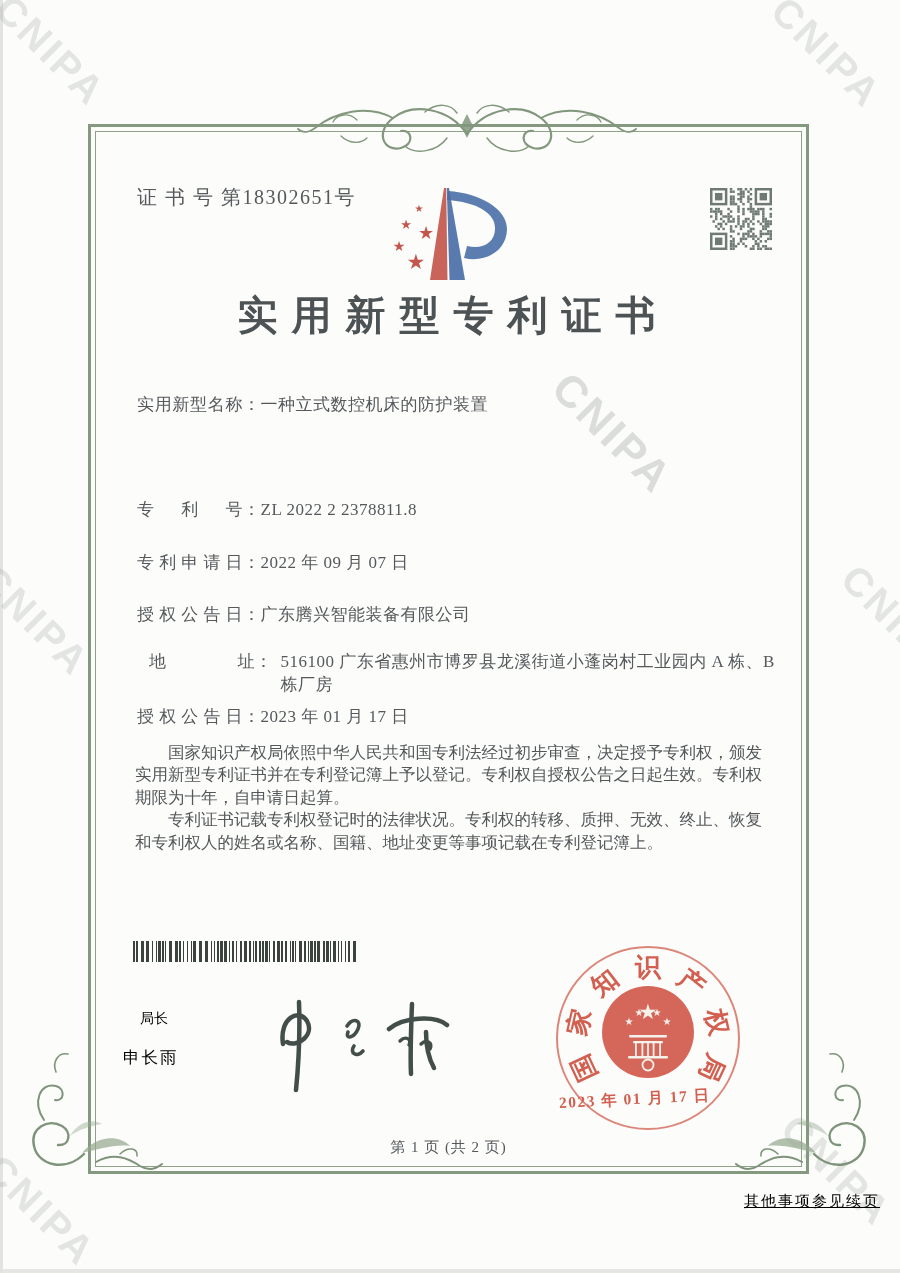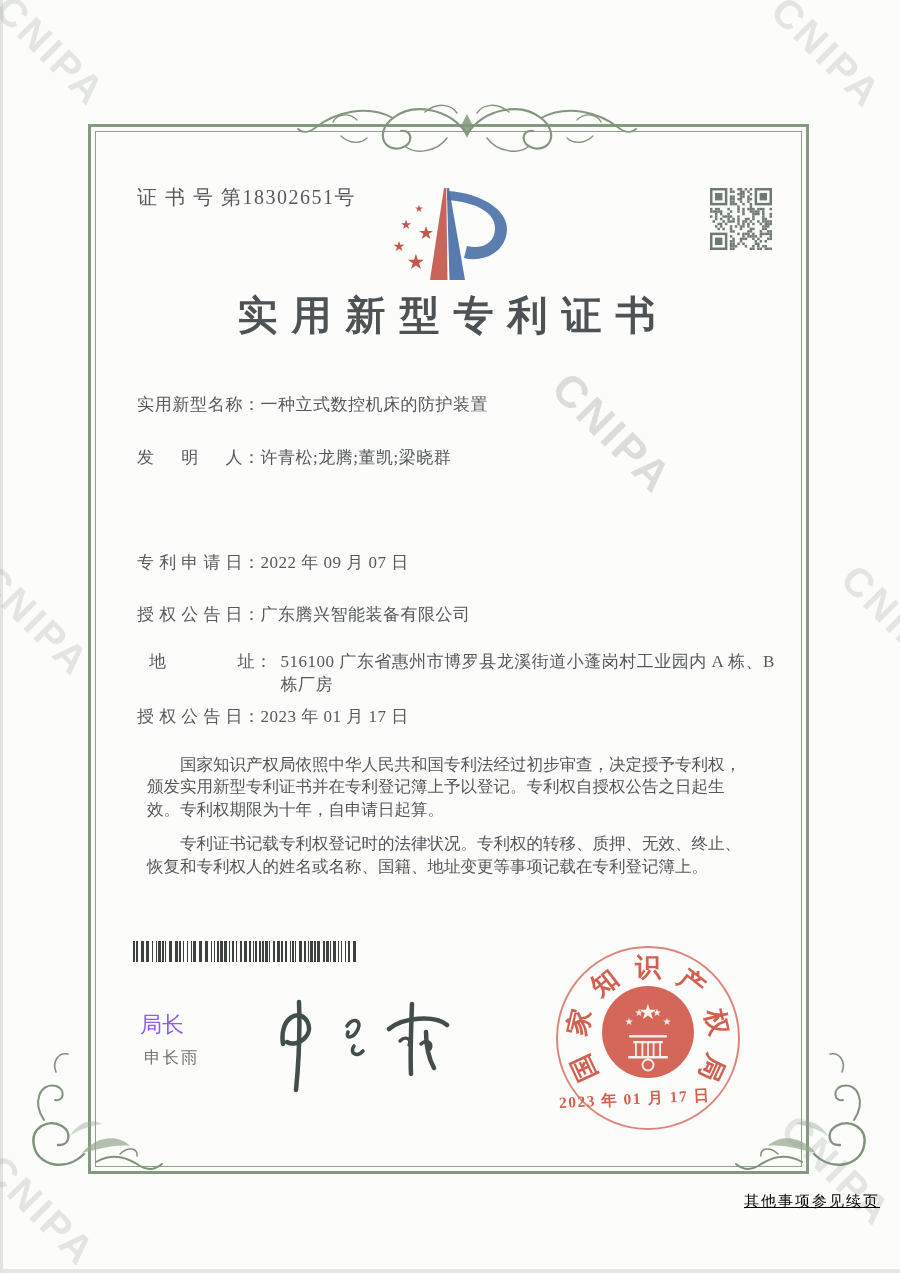--- a/index.html
+++ b/index.html
@@ -18,26 +18,26 @@
   .wm-strong{color:rgba(148,154,146,.32);font-size:44px;}
   
   .cert-no{position:absolute;left:137px;top:184px;font-size:20px;letter-spacing:1.5px;color:#55595c;}
   .title{position:absolute;left:88px;top:288px;width:721px;text-align:center;font-size:40px;font-weight:700;letter-spacing:14px;padding-left:10px;box-sizing:border-box;color:#4d5254;}
   .row{position:absolute;left:137px;font-size:17px;color:#55595c;letter-spacing:.5px;white-space:nowrap;}
   .flabel{display:inline-block;width:106px;text-align:justify;text-align-last:justify;vertical-align:top;}
   .fval{}
   .addr-val{display:inline-block;margin-left:8px;width:505px;white-space:normal;line-height:23px;vertical-align:top;}
   .grant2{position:absolute;left:455px;top:0;}
   .paras{position:absolute;left:135px;top:742px;width:634px;font-size:16.5px;line-height:22.4px;color:#53575a;}
-  .paras p{margin:12px;text-indent:2em;}
+  .paras p{margin:0;text-indent:2em;}
   .logo{position:absolute;left:386px;top:183px;width:131px;height:102px;}
   .qr{position:absolute;left:710px;top:188px;width:62px;height:62px;}
   .barcode{position:absolute;left:133px;top:941px;width:226px;height:21px;}
-  .signer-title{position:absolute;left:140px;top:1010px;font-size:22px;color:#8b5cf6;}
-  .signer-name{position:absolute;left:144px;top:1047px;font-size:16.5px;color:#737373;letter-spacing:2px;}
+  .signer-title{position:absolute;left:140px;top:1010px;font-size:14px;color:#000000;}
+  .signer-name{position:absolute;left:123px;top:1047px;font-size:16.5px;color:#000000;letter-spacing:2px;}
   .signature{position:absolute;left:255px;top:992px;width:210px;height:104px;}
   .seal{position:absolute;left:545px;top:935px;width:206px;height:206px;opacity:.88;mix-blend-mode:multiply;}
   .page-info{position:absolute;left:88px;top:1138px;width:721px;text-align:center;font-size:15px;letter-spacing:1px;color:#55595c;}
   .footer-note{position:absolute;left:0;top:1192px;width:880px;text-align:right;font-size:15px;letter-spacing:2px;color:#000000;text-decoration:underline;}
 </style>
 </head>
 <body>
 
 <div class="page">
 
@@ -313,22 +313,22 @@
       <rect x="49.60" y="4.96" width="7.44" height="7.44"></rect>
       <rect x="1.24" y="45.88" width="14.88" height="14.88" fill="none" stroke="#6e7a72" stroke-width="2.48"></rect>
       <rect x="4.96" y="49.60" width="7.44" height="7.44"></rect>
     </svg>
 
   <div class="title">实用新型专利证书</div>
 
   <div class="row" style="top:393px;">
     <span class="flabel">实用新型名称</span><span>：</span><span class="fval">一种立式数控机床的防护装置</span>
   </div>
-  <div class="row" style="top:446px;">
-    <span class="flabel">发明人</span><span>：</span><span class="fval">许青松;龙腾;董凯;梁晓群</span>
+  <div class="row" style="top:498px;">
+    <span class="flabel">专利号</span><span>：</span><span class="fval">ZL 2022 2 2378811.8</span>
   </div>
   <div class="row" style="top:551px;">
     <span class="flabel">专利申请日</span><span>：</span><span class="fval">2022 年 09 月 07 日</span>
   </div>
   <div class="row" style="top:603px;">
     <span class="flabel">授权公告日</span><span>：</span><span class="fval">广东腾兴智能装备有限公司</span>
   </div>
   <div class="row" style="top:650px;margin-left:12px;">
     <span class="flabel">地址</span><span>：</span><span class="addr-val">516100 广东省惠州市博罗县龙溪街道小蓬岗村工业园内 A 栋、B 栋厂房</span>
   </div>
@@ -446,15 +446,16 @@
         <rect x="102.1" y="108" width="1.8" height="13"></rect>
         <rect x="107.7" y="108" width="1.8" height="13"></rect>
         <rect x="114.2" y="108" width="1.8" height="13"></rect>
         <rect x="83" y="121" width="40" height="2.6" rx="1"></rect>
         <circle cx="103" cy="130" r="5.5" fill="none" stroke="#f7f3ee" stroke-width="1.8"></circle>
       </g>
     </g>
     <text x="90" y="169" transform="rotate(-3 90 169)" fill="#cf4a38" font-size="15.5" font-weight="700" letter-spacing="1.5" text-anchor="middle" font-family="Liberation Serif,serif">2023 年 01 月 17 日</text>
   </svg>
 
+  <div class="page-info">第 1 页 (共 2 页)</div>
   <div class="footer-note">其他事项参见续页</div>
 
 </div>
 
 </body></html>

